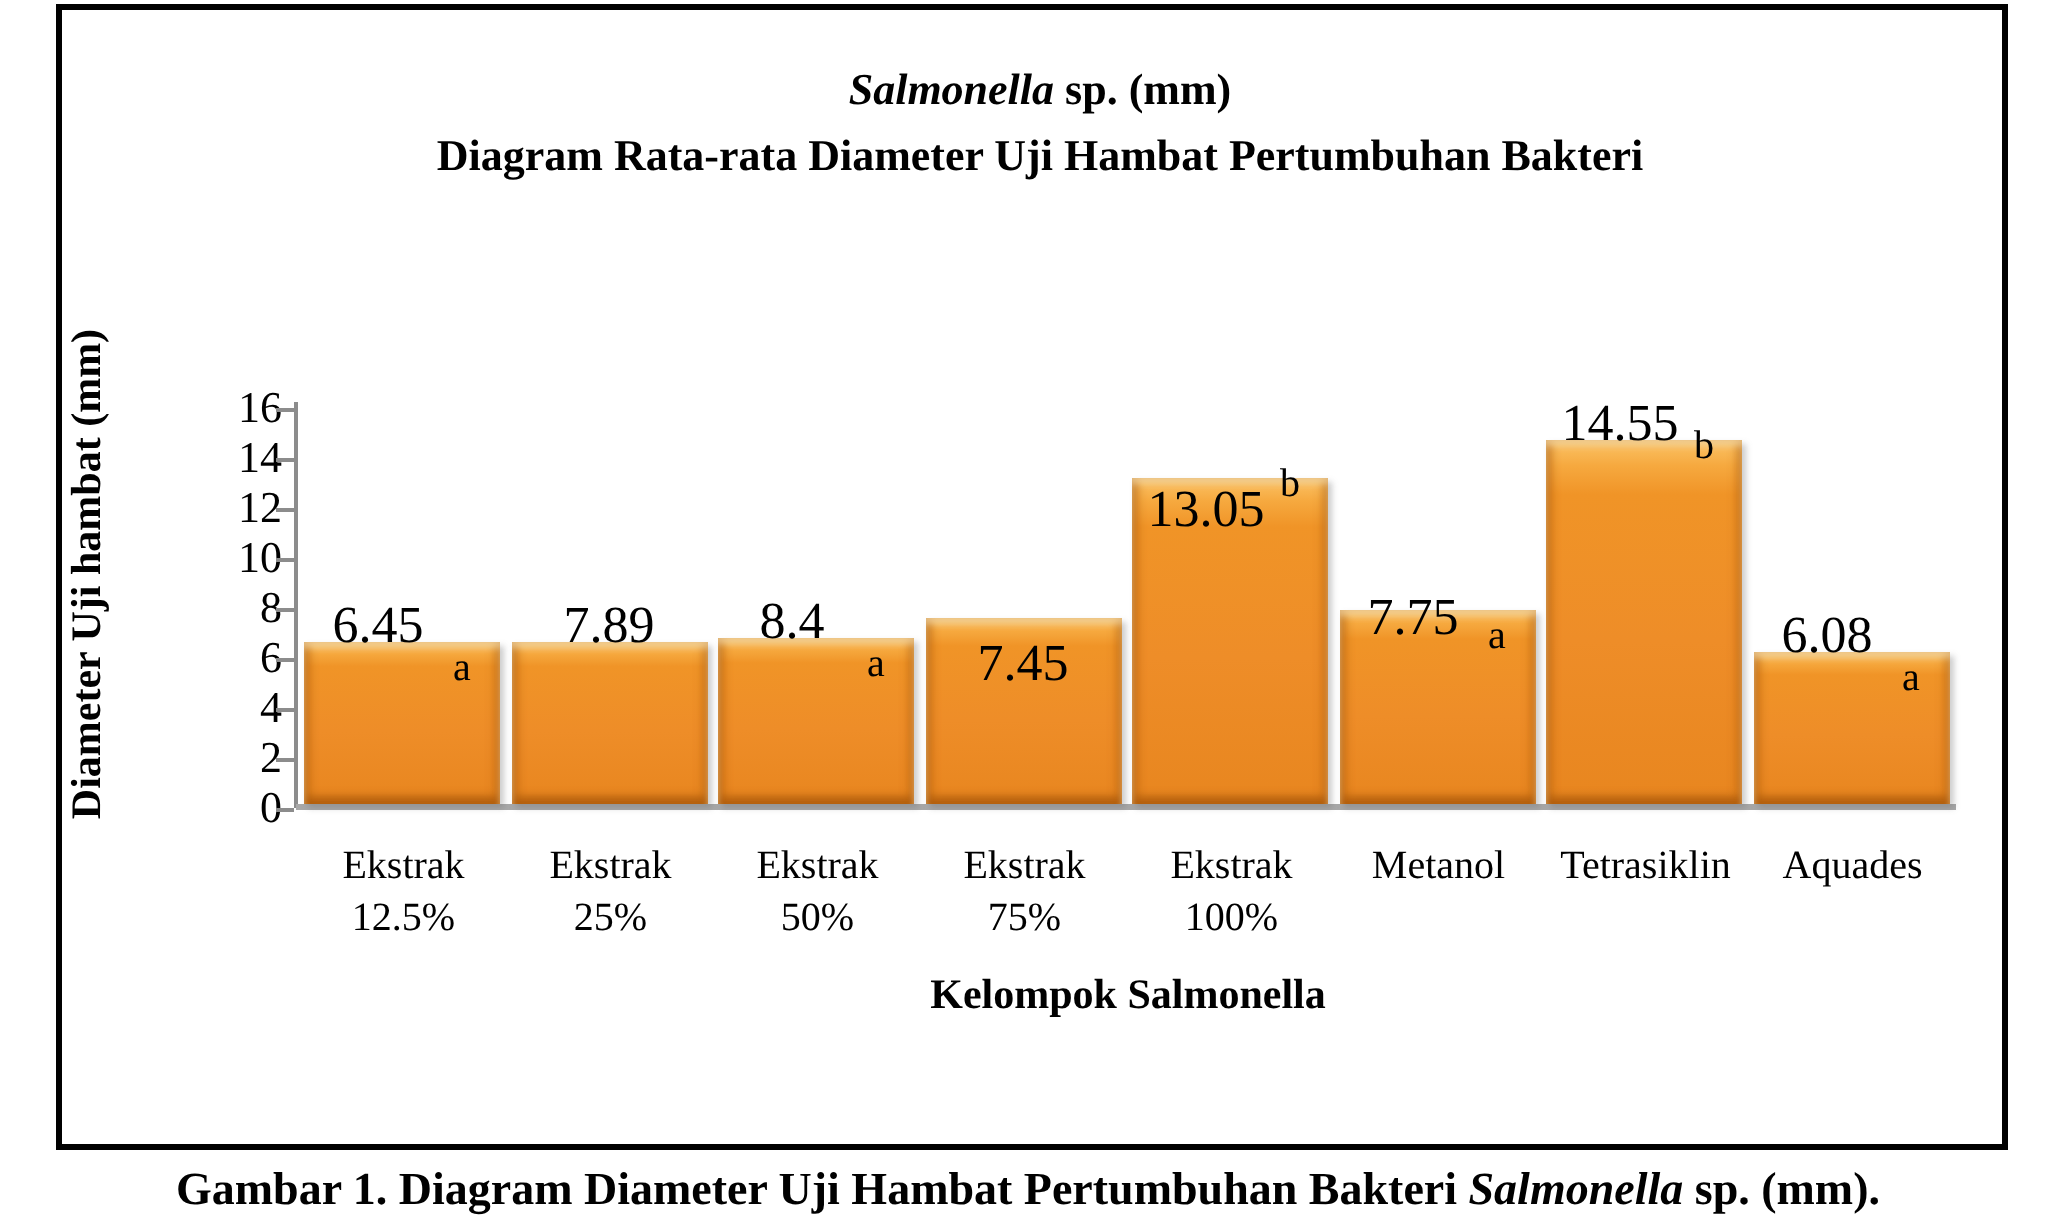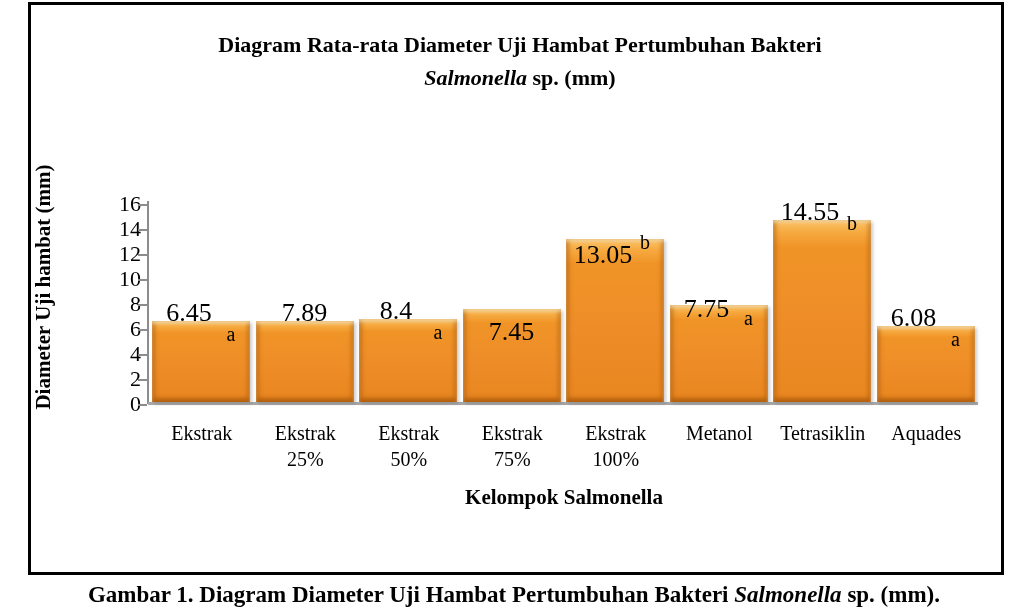--- a/index.html
+++ b/index.html
@@ -58,22 +58,22 @@
   .figure-caption .ital{font-style:italic;}
 </style>
 </head>
 <body>
 
 <div class="page">
 
   <div class="figure-box"></div>
 
   <div class="chart-title">
+    <div><span class="ital">Salmonella</span><span> sp. (mm)</span></div>
     <div>Diagram Rata-rata Diameter Uji Hambat Pertumbuhan Bakteri</div>
-    <div><span class="ital">Salmonella</span><span> sp. (mm)</span></div>
   </div>
 
   <div class="y-axis-title">Diameter Uji hambat (mm)</div>
 
   <div class="y-axis-line"></div>
   <div class="x-baseline"></div>
 
   <div id="y-ticks">
       <div class="y-tick-label" style="left: 95px; top: 191px;">16</div>
       <div class="y-tick-mark" style="left: 138px; top: 204px;"></div>
@@ -114,20 +114,21 @@
       <div class="bar" style="left: 773px; top: 220px; width: 98px; height: 182px;"></div>
       <div class="bar-value-label" style="left: 761px; width: 98px; top: 200px;">14.55</div>
       <div class="bar-sig-letter" style="left: 837px; top: 212px;">b</div>
       <div class="bar" style="left: 876.5px; top: 326px; width: 98px; height: 76px;"></div>
       <div class="bar-value-label" style="left: 864.5px; width: 98px; top: 306px;">6.08</div>
       <div class="bar-sig-letter" style="left: 940.5px; top: 328px;">a</div>
     </div>
   <div id="category-labels">
       <div class="category-label" style="left: 150px; width: 103.5px; top: 420px;">
         <div>Ekstrak</div>
+        <div>12.5%</div>
       </div>
       <div class="category-label" style="left: 253.5px; width: 103.5px; top: 420px;">
         <div>Ekstrak</div>
         <div>25%</div>
       </div>
       <div class="category-label" style="left: 357px; width: 103.5px; top: 420px;">
         <div>Ekstrak</div>
         <div>50%</div>
       </div>
       <div class="category-label" style="left: 460.5px; width: 103.5px; top: 420px;">

